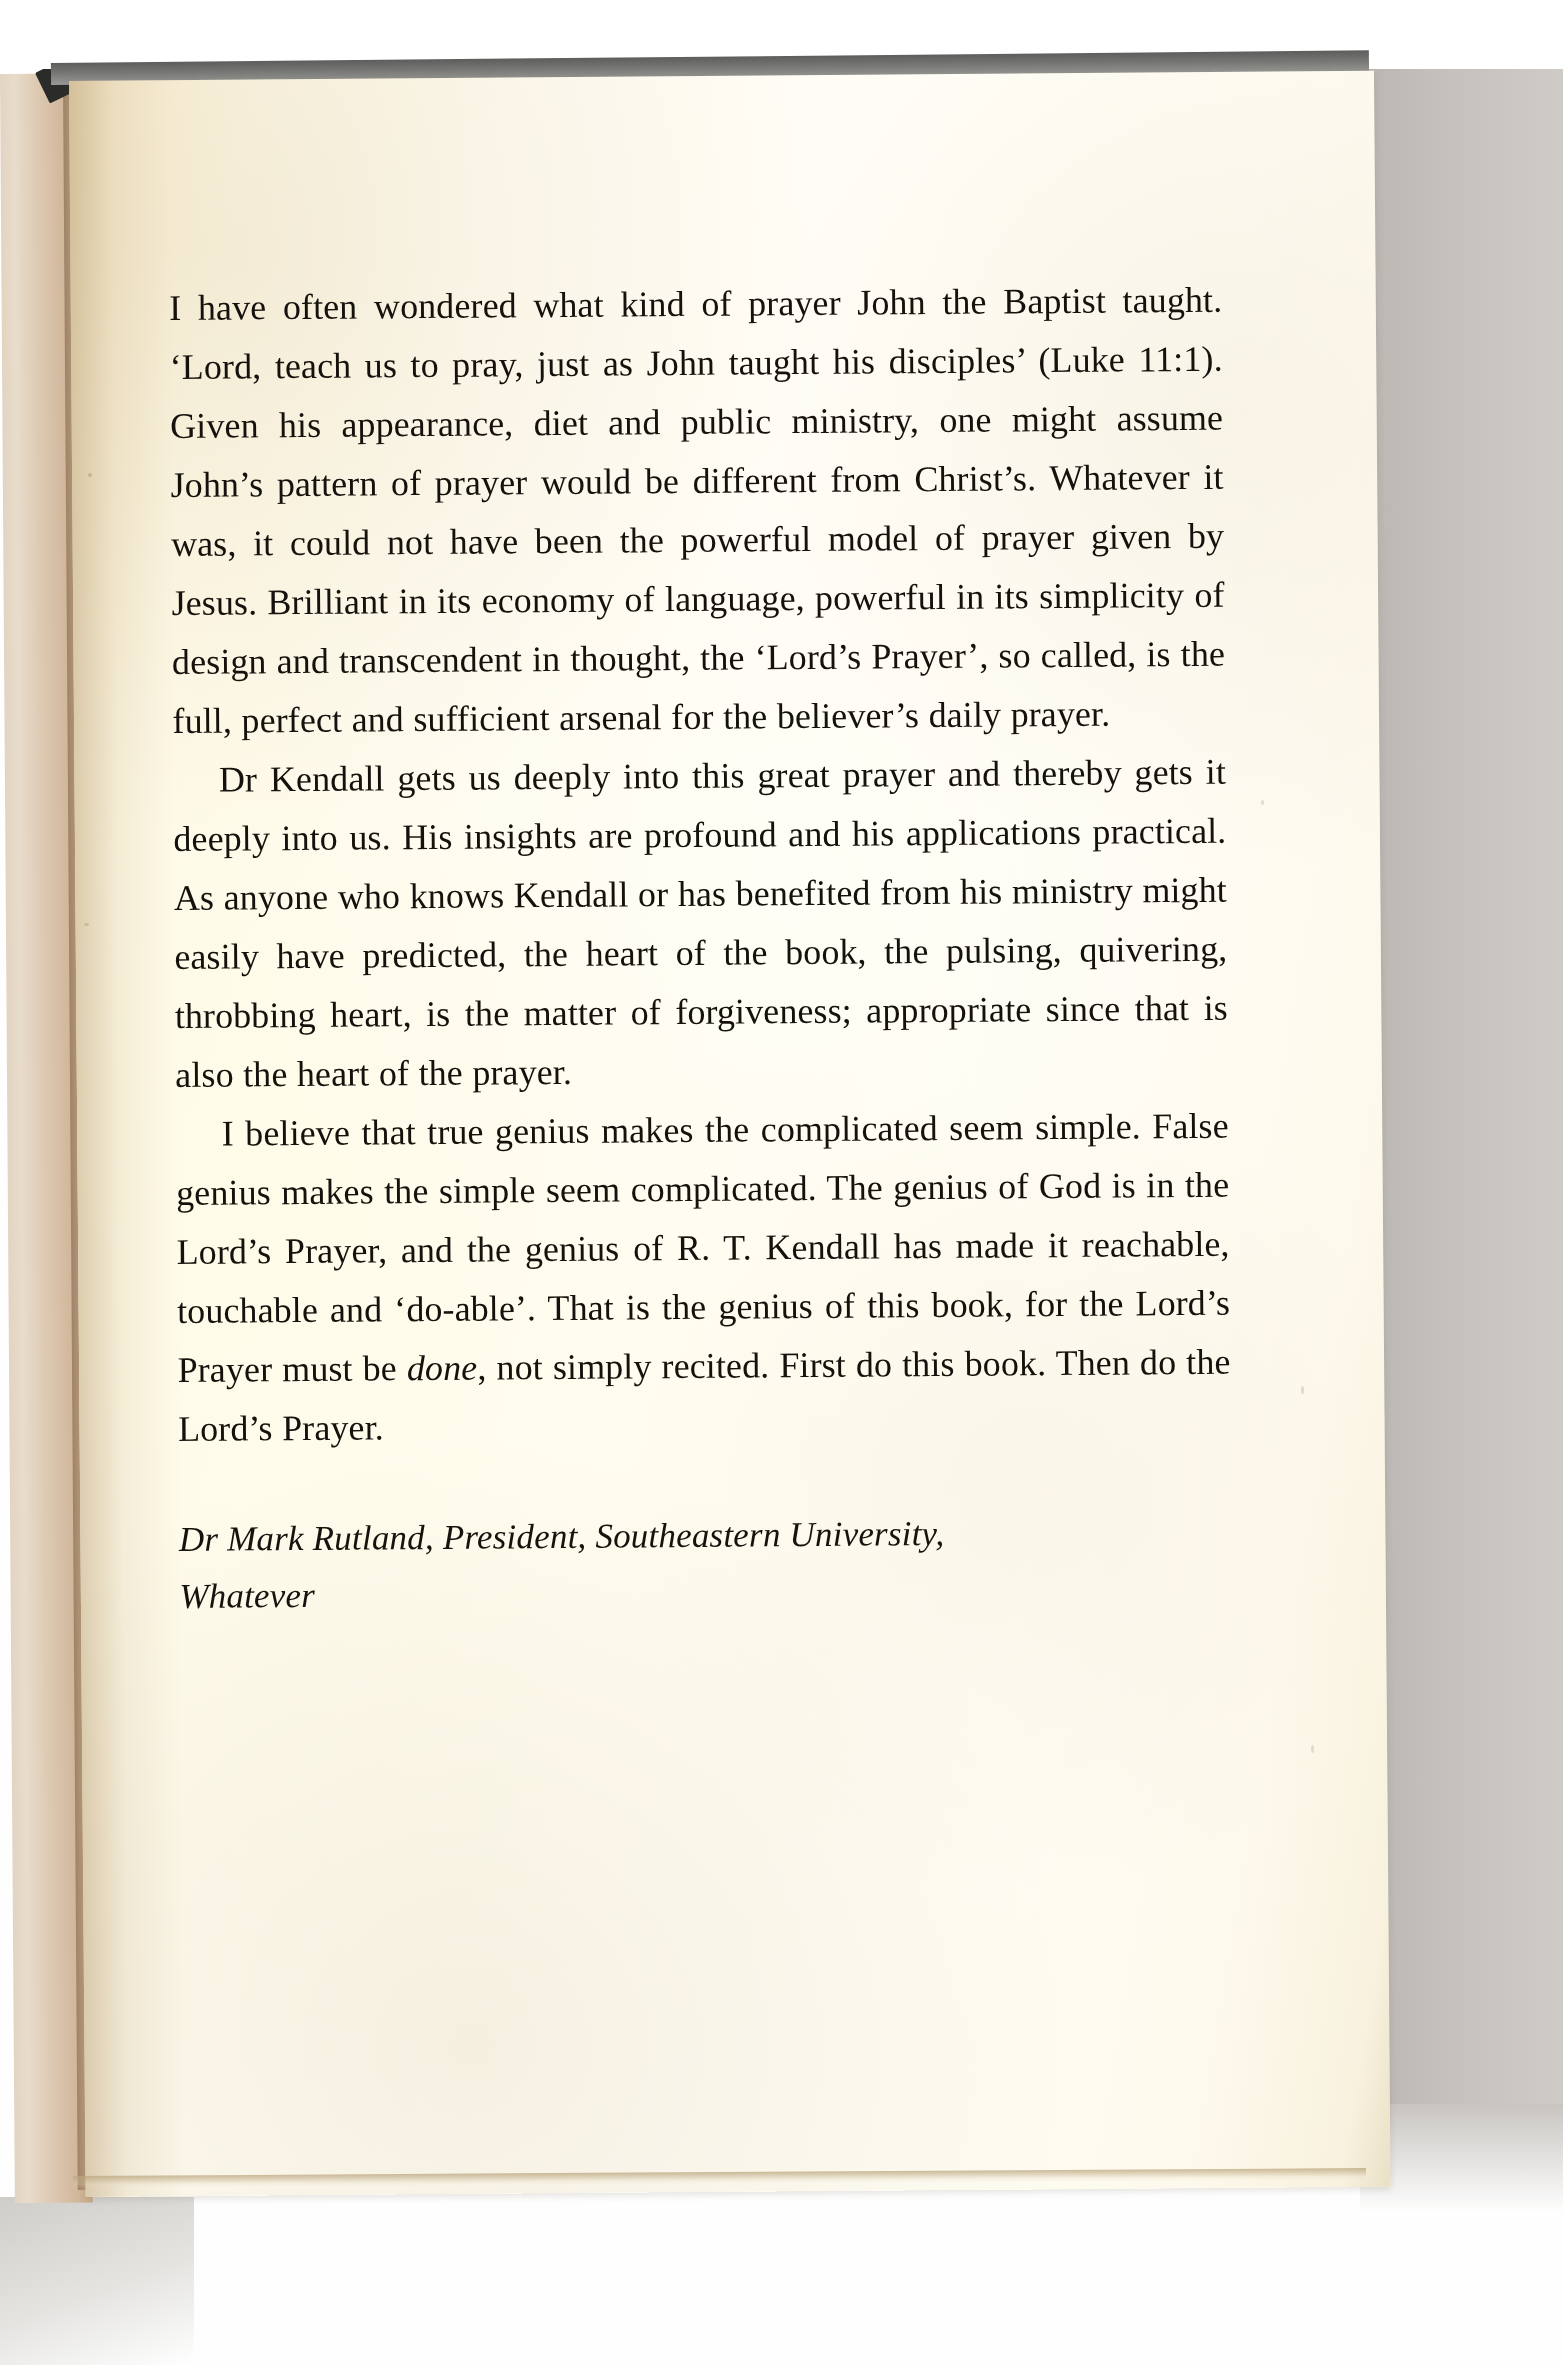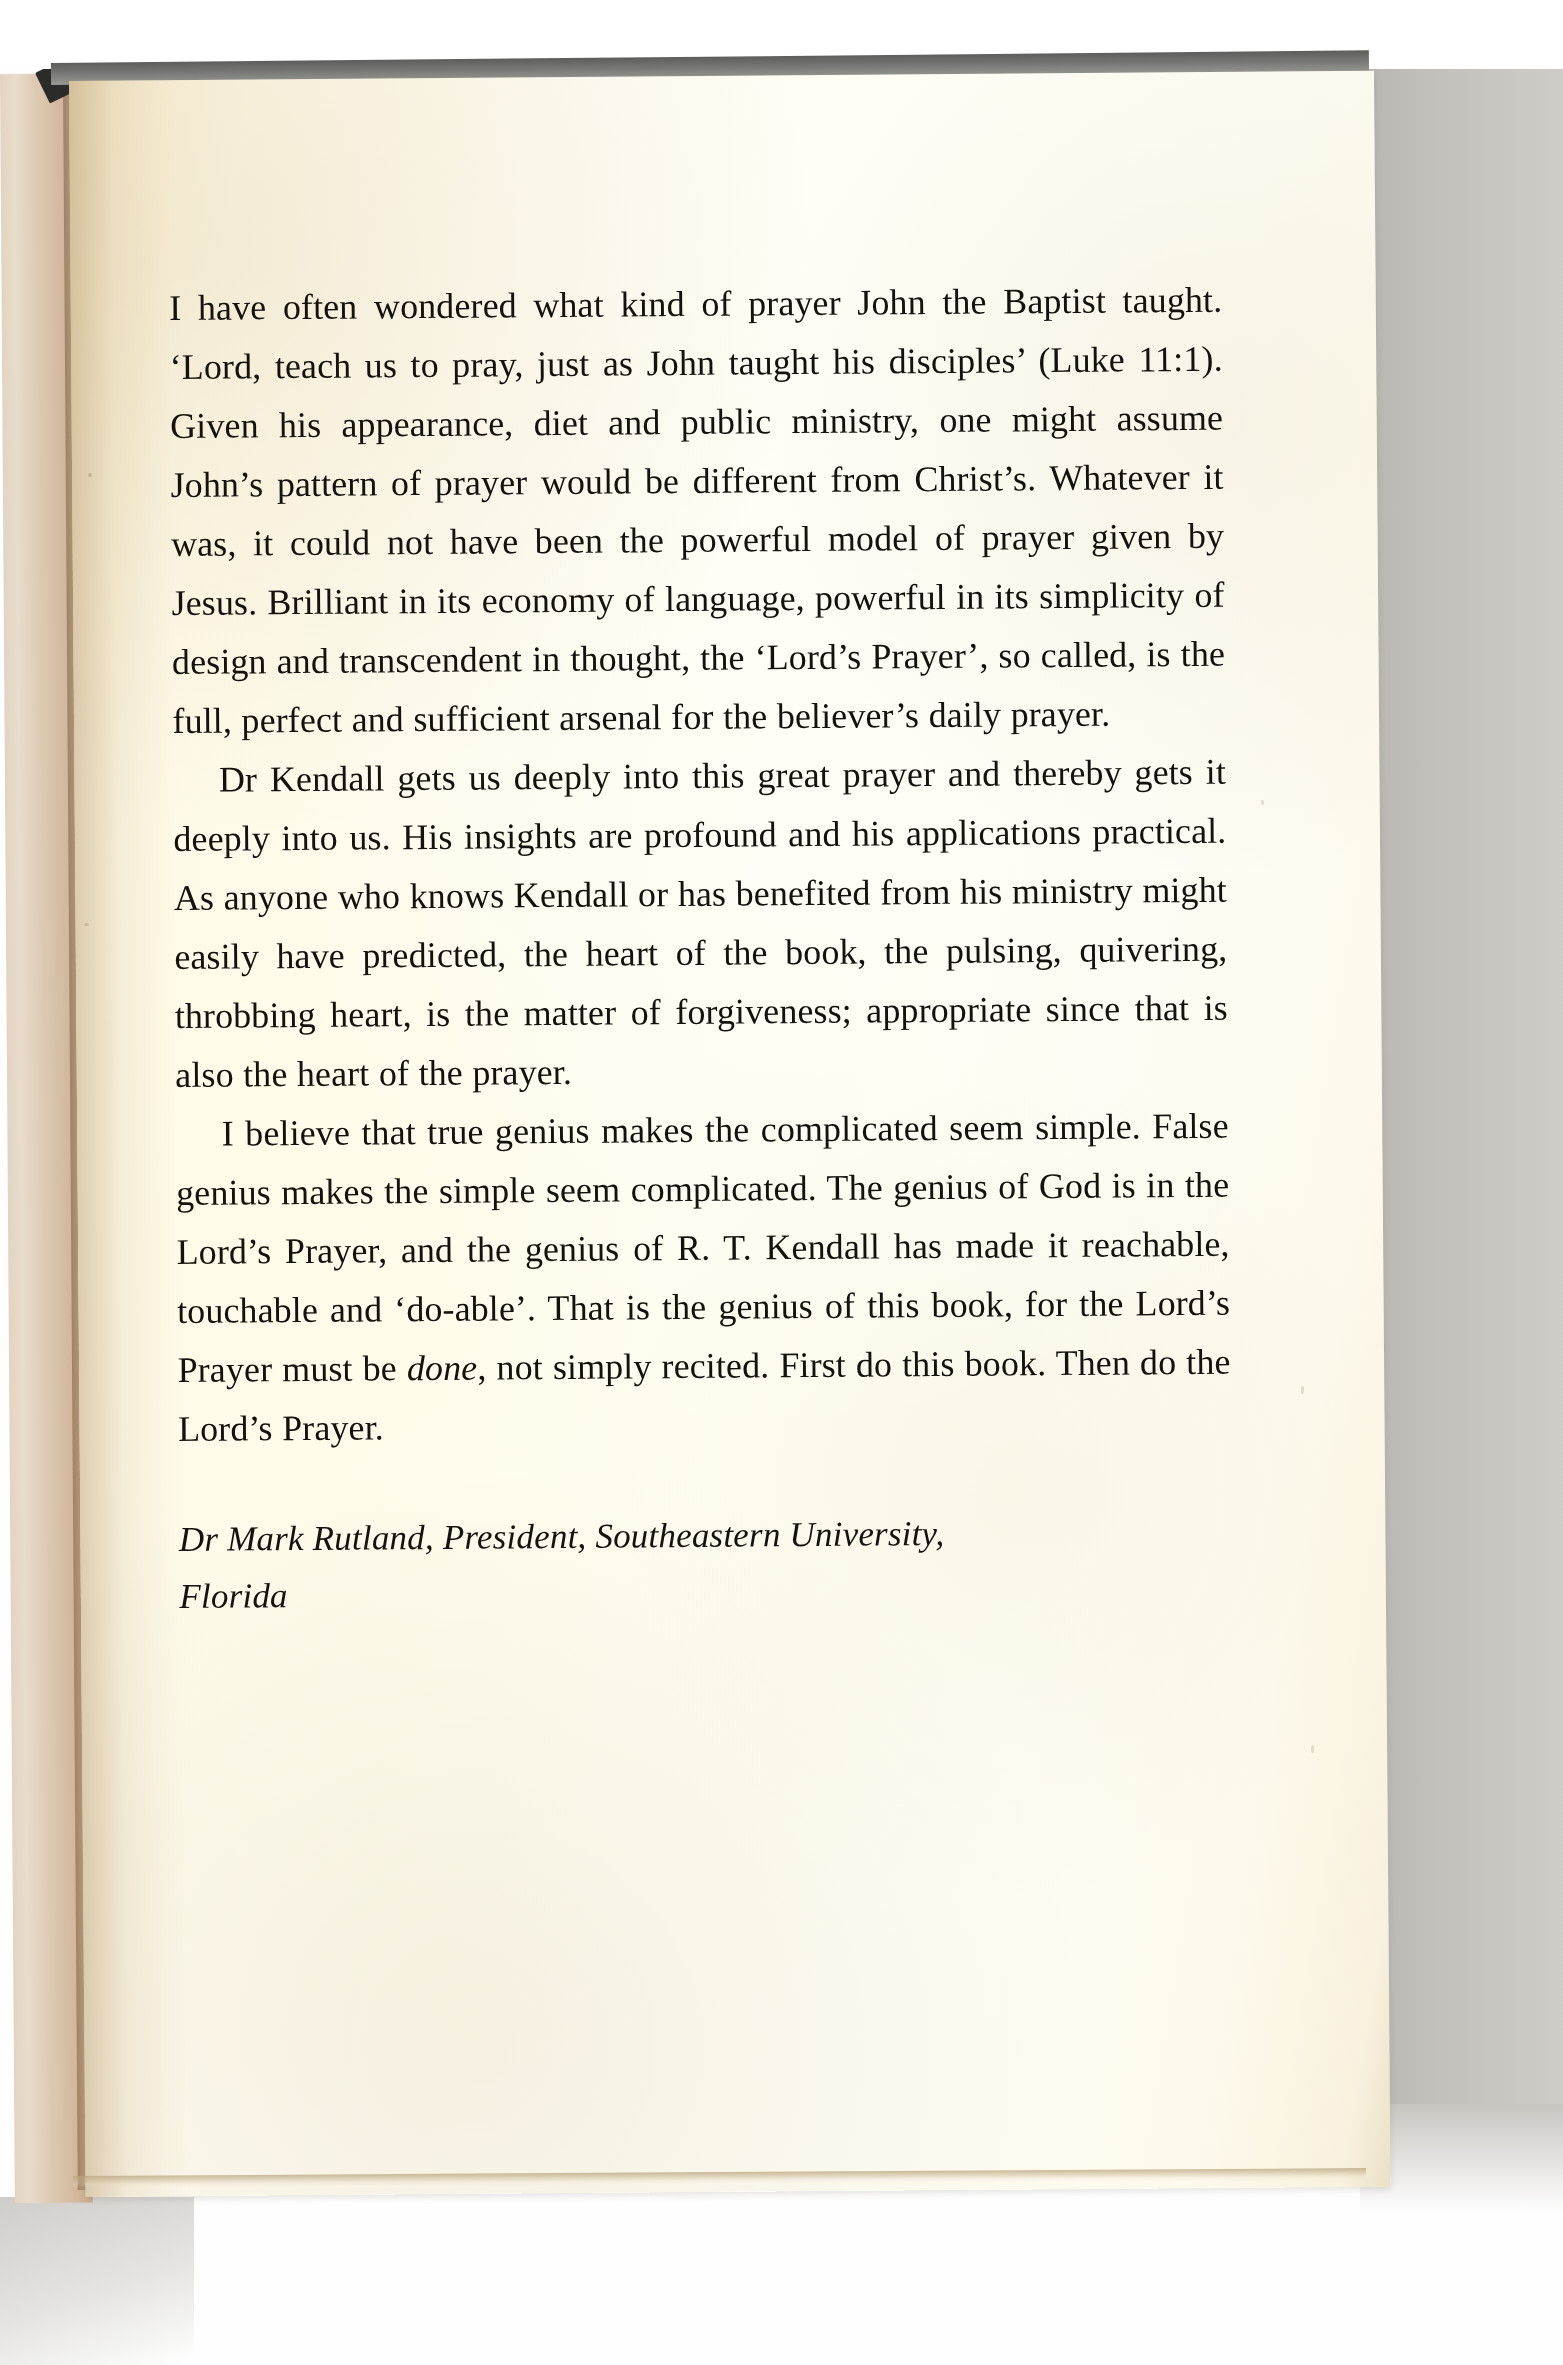--- a/index.html
+++ b/index.html
@@ -236,17 +236,17 @@
   <div class="speckle" style="left:269px; top:891px; width:3.4px;  height:6px; opacity:.25;"></div>
 
   <div class="text-column">
 
     <p class="body-para">I have often wondered what kind of prayer John the Baptist taught. ‘Lord, teach us to pray, just as John taught his disciples’ (Luke 11:1). Given his appearance, diet and public ministry, one might assume John’s pattern of prayer would be different from Christ’s. Whatever it was, it could not have been the powerful model of prayer given by Jesus. Brilliant in its economy of language, powerful in its simplicity of design and transcendent in thought, the ‘Lord’s Prayer’, so called, is the full, perfect and sufficient arsenal for the believer’s daily prayer.</p>
 
     <p class="body-para">Dr Kendall gets us deeply into this great prayer and thereby gets it deeply into us. His insights are profound and his applications practical. As anyone who knows Kendall or has benefited from his ministry might easily have predicted, the heart of the book, the pulsing, quivering, throbbing heart, is the matter of forgiveness; appropriate since that is also the heart of the prayer.</p>
 
     <p class="body-para"><span>I believe that true genius makes the complicated seem simple. False genius makes the simple seem complicated. The genius of God is in the Lord’s Prayer, and the genius of R. T. Kendall has made it reachable, touchable and ‘do-able’. That is the genius of this book, for the Lord’s Prayer must be </span><em>done</em><span>, not simply recited. First do this book. Then do the Lord’s Prayer.</span></p>
 
-    <p class="attribution"><span>Dr Mark Rutland, President, Southeastern University,</span><br><span>Florida</span></p>
+    <p class="attribution"><span>Dr Mark Rutland, President, Southeastern University,</span><br><span>Whatever</span></p>
 
   </div>
 </div>
 
 
 </body></html>

